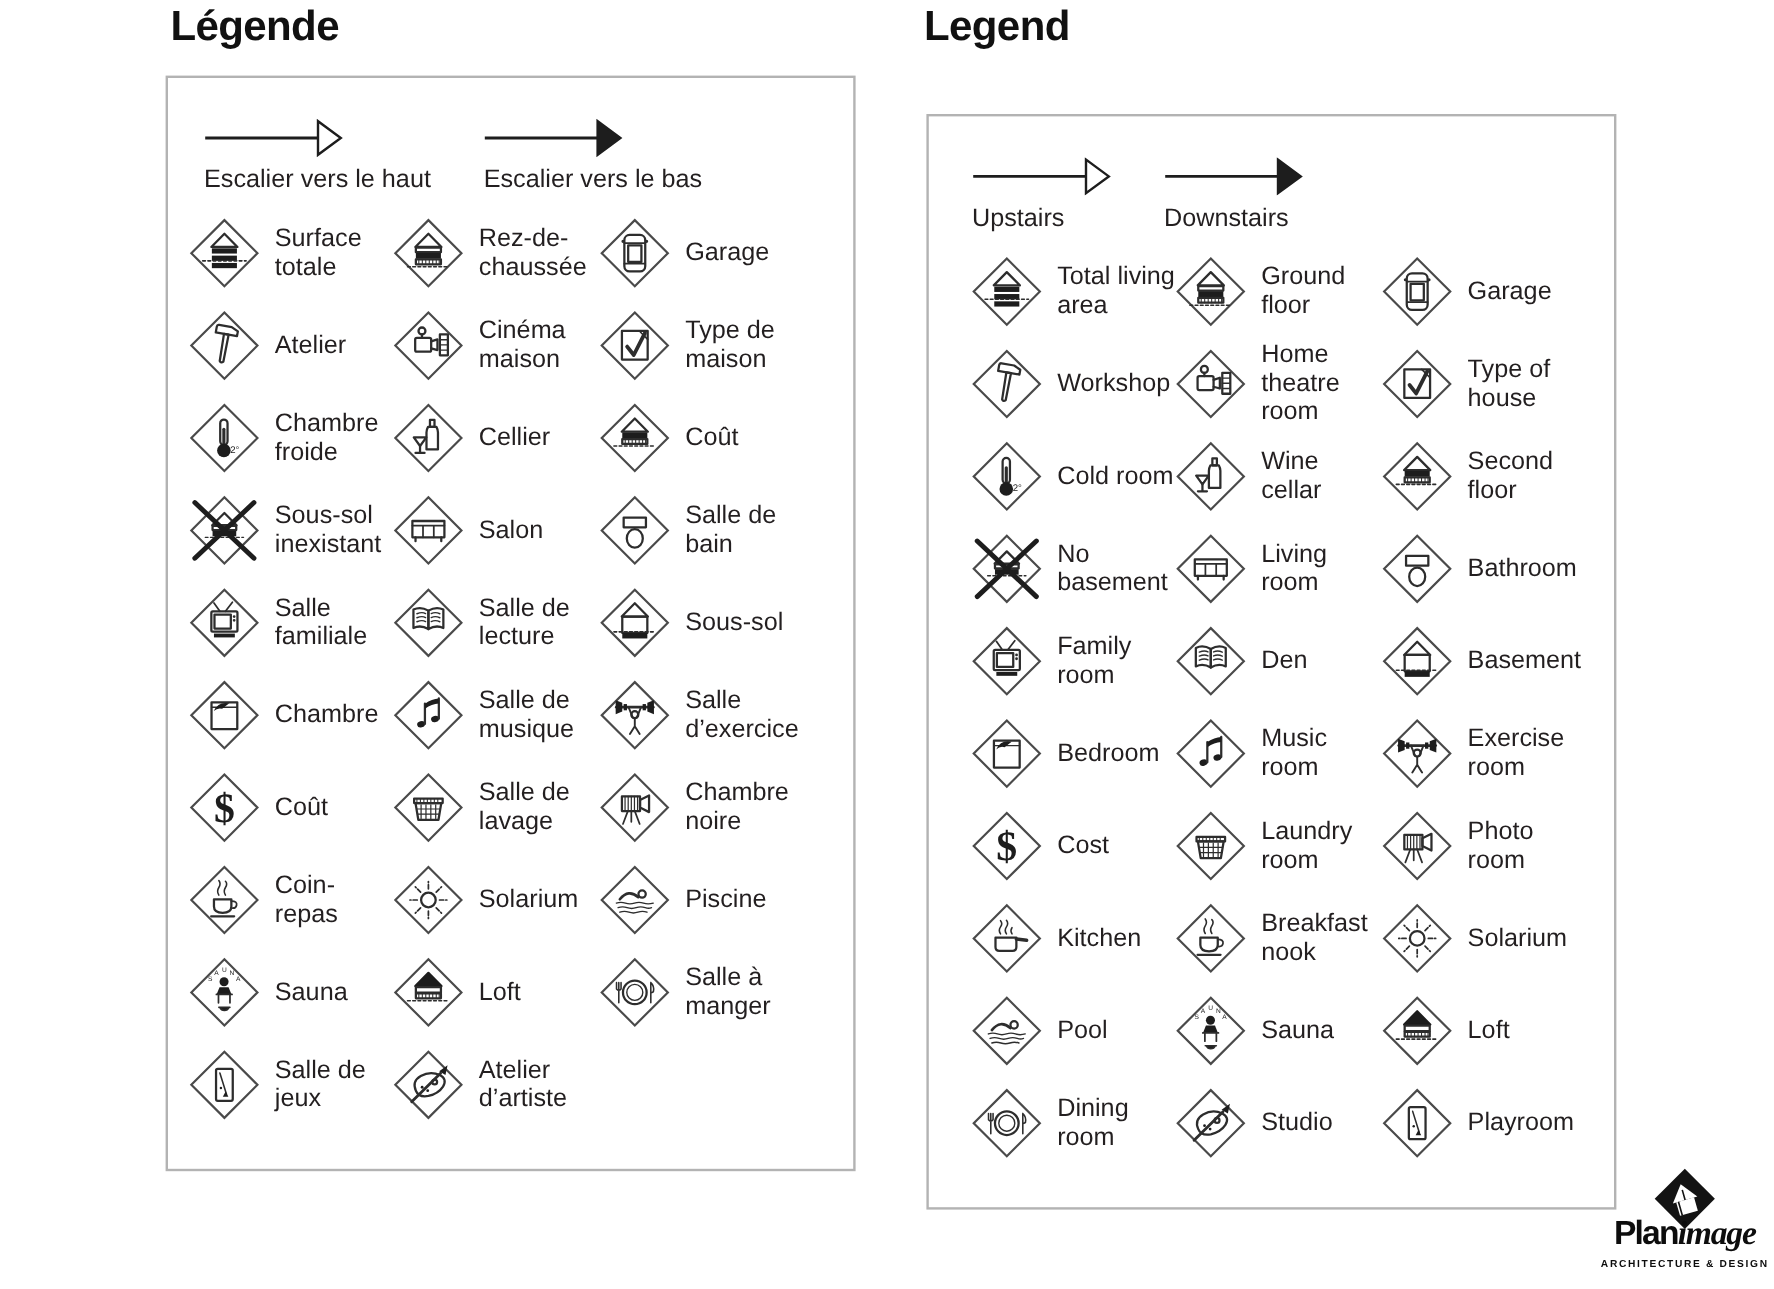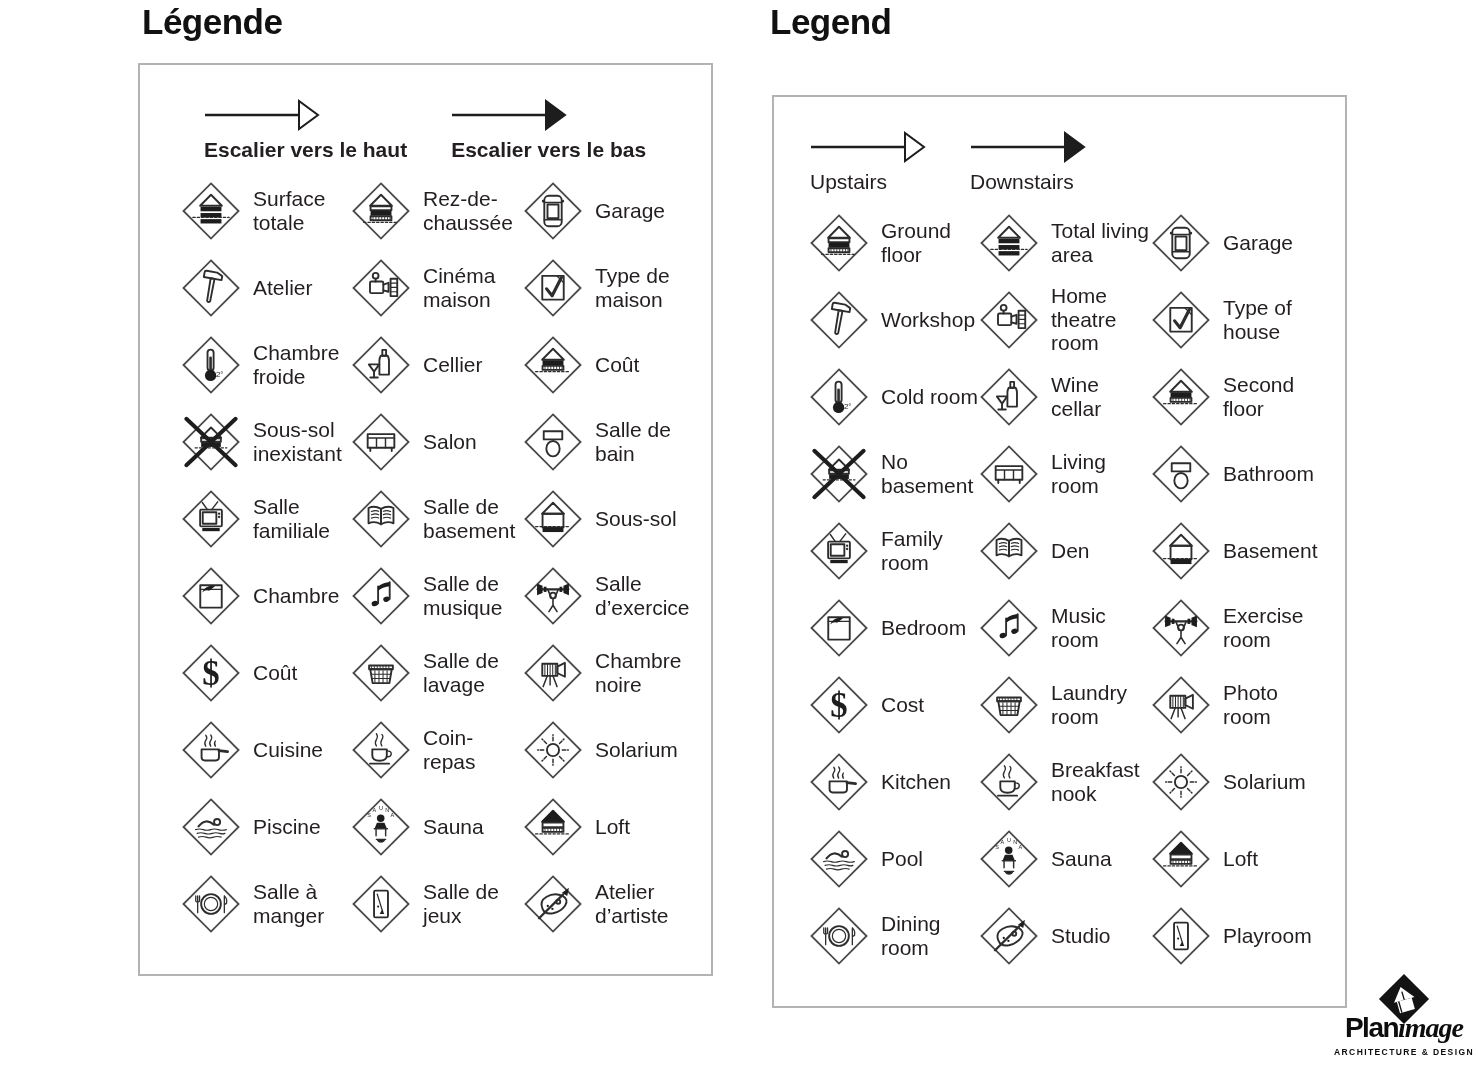--- a/index.html
+++ b/index.html
@@ -20,33 +20,33 @@
     position:absolute;top:63px;width:575px;height:913px;
     background:#ffffff;border:2px solid #b3b3b3;box-sizing:border-box;
   }
   .panel.fr{left:138px;}
   .panel.en{left:772px;margin-top:32px;}
 
   .arrows{
     display:flex;gap:44px;align-items:flex-start;
     padding:34px 0 0 0;
   }
-  .panel.fr .arrows{padding-left:64px;font-weight:bold;}
+  .panel.fr .arrows{padding-left:30px;}
   .panel.en .arrows{padding-left:36px;}
   .arrow-block{display:flex;flex-direction:column;}
   .arrow-svg{display:block;}
   .arrow-label{font-size:21px;line-height:23px;margin-top:7px;color:#231f20;white-space:nowrap;}
 
   .grid{
     display:grid;
     grid-template-columns:170px 172px 1fr;
     grid-auto-rows:77px;
     margin-top:11px;
   }
-  .panel.fr .grid{padding-left:42px;}
+  .panel.fr .grid{padding-left:18px;}
   .panel.en .grid{padding-left:36px;}
   .cell{display:flex;align-items:center;gap:13px;}
   .icon{width:58px;height:58px;flex:0 0 58px;}
   .icon svg{width:58px;height:58px;display:block;overflow:visible;}
   .label{font-size:21px;line-height:23.5px;color:#231f20;max-width:100px;}
 
   .dm{fill:#ffffff;stroke:#4a4a4a;stroke-width:1.25;}
   .gl{stroke:#2d2d2d;fill:none;stroke-width:1.3;stroke-linecap:round;stroke-linejoin:round;}
 
   .logo{position:absolute;left:1330px;top:972px;width:148px;text-align:center;}
@@ -286,21 +286,21 @@
           <svg viewBox="0 0 40 40" style="overflow:visible">
             <path class="dm" d="M20 1 39 20 20 39 1 20Z"></path>
             <g class="gl">
               <path d="M20 13 Q15.5 10.4 11.4 12.4 V23 Q15.5 21 20 23.6 Z"></path>
               <path d="M20 13 Q24.5 10.4 28.6 12.4 V23 Q24.5 21 20 23.6 Z"></path>
               <path d="M13.4 14.8 Q16.4 13.6 18.4 14.7 M13.4 17.1 Q16.4 15.9 18.4 17 M13.4 19.4 Q16.4 18.2 18.4 19.3" stroke-width="0.8"></path>
               <path d="M21.6 14.7 Q24 13.6 26.6 14.8 M21.6 17 Q24 15.9 26.6 17.1 M21.6 19.3 Q24 18.2 26.6 19.4" stroke-width="0.8"></path>
             </g>
           </svg>
         </span>
-    <span class="label">Salle de basement</span>
+    <span class="label">Salle de lecture</span>
   </div>
 
   <div class="cell">
     <span class="icon">
           <svg viewBox="0 0 40 40" style="overflow:visible">
             <path class="dm" d="M20 1 39 20 20 39 1 20Z"></path>
             <g class="gl">
               <path d="M12.5 16.4 20 8.8 27.5 16.4Z"></path>
               <rect x="12.8" y="16.4" width="14.4" height="9.4"></rect>
               <rect x="12.8" y="25.8" width="14.4" height="3.2" fill="#1d1d1d" stroke="none"></rect>
@@ -394,35 +394,20 @@
               <rect x="12.6" y="13.6" width="10.4" height="8.4"></rect>
               <path d="M14.4 13.6v8.4M16.2 13.6v8.4M18 13.6v8.4M19.8 13.6v8.4M21.6 13.6v8.4" stroke-width="0.7"></path>
               <polygon points="23,15.6 28.2,13 28.2,22.6 23,20"></polygon>
               <path d="M16 22 13.2 29.4M20 22 22.8 29.4M18 22v6.2" stroke-width="1"></path>
             </g>
           </svg>
         </span>
     <span class="label">Chambre noire</span>
   </div>
 
-  <div class="cell">
-    <span class="icon">
-          <svg viewBox="0 0 40 40" style="overflow:visible">
-            <path class="dm" d="M20 1 39 20 20 39 1 20Z"></path>
-            <g class="gl">
-              <path d="M13.5 19.6 H25.5 V25 Q25.5 27.2 23.3 27.2 H15.7 Q13.5 27.2 13.5 25Z"></path>
-              <path d="M25.5 20.4 L31.4 21.1" stroke-width="2"></path>
-              <path d="M16.4 17.4 Q15 15.4 16.4 13.4 Q17.8 11.4 16.4 9.8" stroke-width="0.9"></path>
-              <path d="M19.8 17.4 Q18.4 15.4 19.8 13.4 Q21.2 11.4 19.8 9.6" stroke-width="0.9"></path>
-              <path d="M23 17.4 Q21.8 15.6 23 13.8" stroke-width="0.9"></path>
-            </g>
-          </svg>
-        </span>
-    <span class="label">Cuisine</span>
-  </div>
 
   <div class="cell">
     <span class="icon">
           <svg viewBox="0 0 40 40" style="overflow:visible">
             <path class="dm" d="M20 1 39 20 20 39 1 20Z"></path>
             <g class="gl">
               <path d="M14 19.6 H24 V23.8 Q24 27.4 19 27.4 Q14 27.4 14 23.8Z"></path>
               <path d="M24 20.6 Q27.5 20.6 27 23 Q26.6 25 24 24.6" stroke-width="1"></path>
               <path d="M12.4 29.4 H25.6"></path>
               <path d="M16.8 17.2 Q15.4 15 16.8 12.8 Q18.2 10.6 16.8 8.8" stroke-width="0.9"></path>
@@ -565,45 +550,45 @@
     <div class="arrow-label">Downstairs</div>
   </div>
 </div>
   <div class="grid">
   <div class="cell">
     <span class="icon">
           <svg viewBox="0 0 40 40" style="overflow:visible">
             <path class="dm" d="M20 1 39 20 20 39 1 20Z"></path>
             <g class="gl">
               <path d="M12.5 16.4 20 8.8 27.5 16.4Z"></path>
+              <rect x="12.8" y="17.2" width="14.4" height="3" fill="#1d1d1d" stroke="none"></rect>
+              <rect x="12.8" y="21.4" width="14.4" height="3" fill="#1d1d1d" stroke="none"></rect>
+              <rect x="12.8" y="25.6" width="14.4" height="3" fill="#1d1d1d" stroke="none"></rect>
+              <path d="M7.5 24.4H32.5" stroke-dasharray="1.6 1.4" stroke-width="0.9"></path>
+            </g>
+          </svg>
+        </span>
+    <span class="label">Total living area</span>
+  </div>
+
+  <div class="cell">
+    <span class="icon">
+          <svg viewBox="0 0 40 40" style="overflow:visible">
+            <path class="dm" d="M20 1 39 20 20 39 1 20Z"></path>
+            <g class="gl">
+              <path d="M12.5 16.4 20 8.8 27.5 16.4Z"></path>
               <rect x="12.8" y="16.8" width="14.4" height="2.6"></rect>
               <rect x="12.8" y="19.8" width="14.4" height="3.4" fill="#1d1d1d" stroke="none"></rect>
               <rect x="12.8" y="23.6" width="14.4" height="2.8"></rect>
               <path d="M14.5 23.6v2.8M16.5 23.6v2.8M18.5 23.6v2.8M20.5 23.6v2.8M22.5 23.6v2.8M24.5 23.6v2.8M26.2 23.6v2.8" stroke-width="0.6"></path>
               <path d="M8 27.8H32" stroke-dasharray="1.6 1.4" stroke-width="0.9"></path>
             </g>
           </svg>
         </span>
     <span class="label">Ground floor</span>
-  </div>
-
-  <div class="cell">
-    <span class="icon">
-          <svg viewBox="0 0 40 40" style="overflow:visible">
-            <path class="dm" d="M20 1 39 20 20 39 1 20Z"></path>
-            <g class="gl">
-              <path d="M12.5 16.4 20 8.8 27.5 16.4Z"></path>
-              <rect x="12.8" y="17.2" width="14.4" height="3" fill="#1d1d1d" stroke="none"></rect>
-              <rect x="12.8" y="21.4" width="14.4" height="3" fill="#1d1d1d" stroke="none"></rect>
-              <rect x="12.8" y="25.6" width="14.4" height="3" fill="#1d1d1d" stroke="none"></rect>
-              <path d="M7.5 24.4H32.5" stroke-dasharray="1.6 1.4" stroke-width="0.9"></path>
-            </g>
-          </svg>
-        </span>
-    <span class="label">Total living area</span>
   </div>
 
   <div class="cell">
     <span class="icon">
           <svg viewBox="0 0 40 40" style="overflow:visible">
             <path class="dm" d="M20 1 39 20 20 39 1 20Z"></path>
             <g class="gl">
               <rect x="14" y="9.5" width="12" height="21" rx="3"></rect>
               <rect x="16.2" y="15.5" width="7.6" height="9.5"></rect>
               <path d="M14 14.2h12M14 26h12" stroke-width="1"></path>

